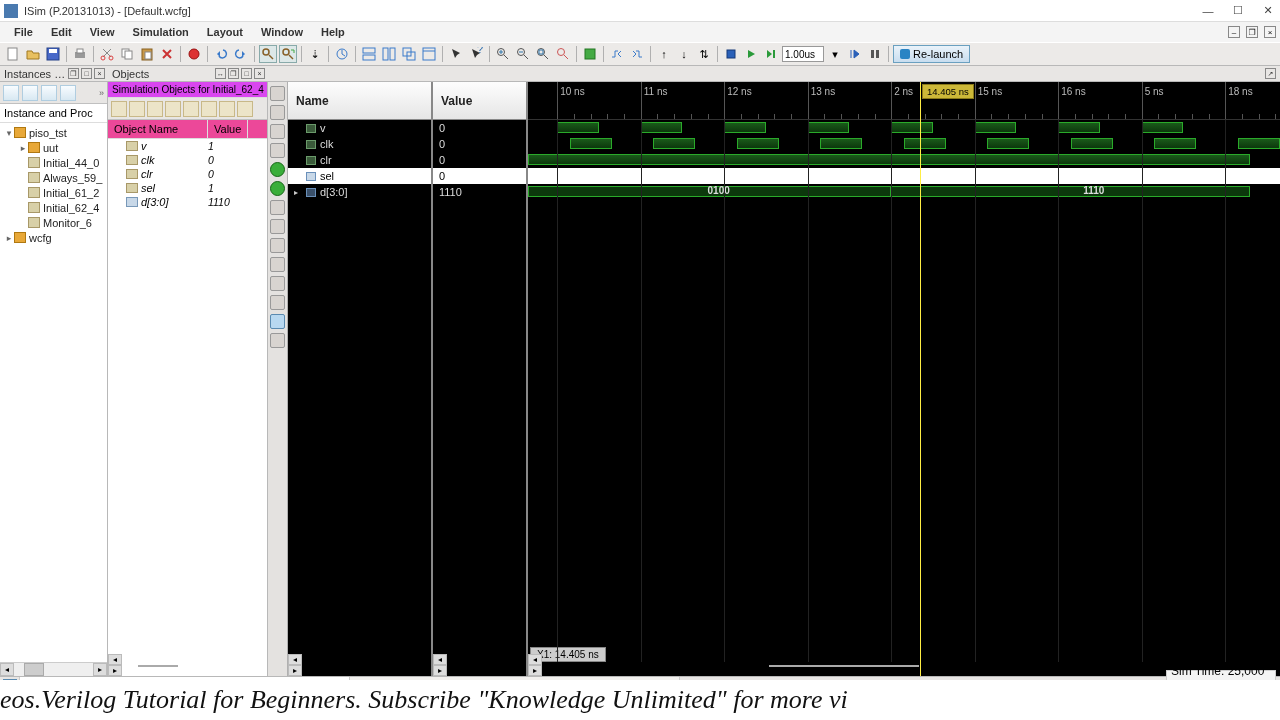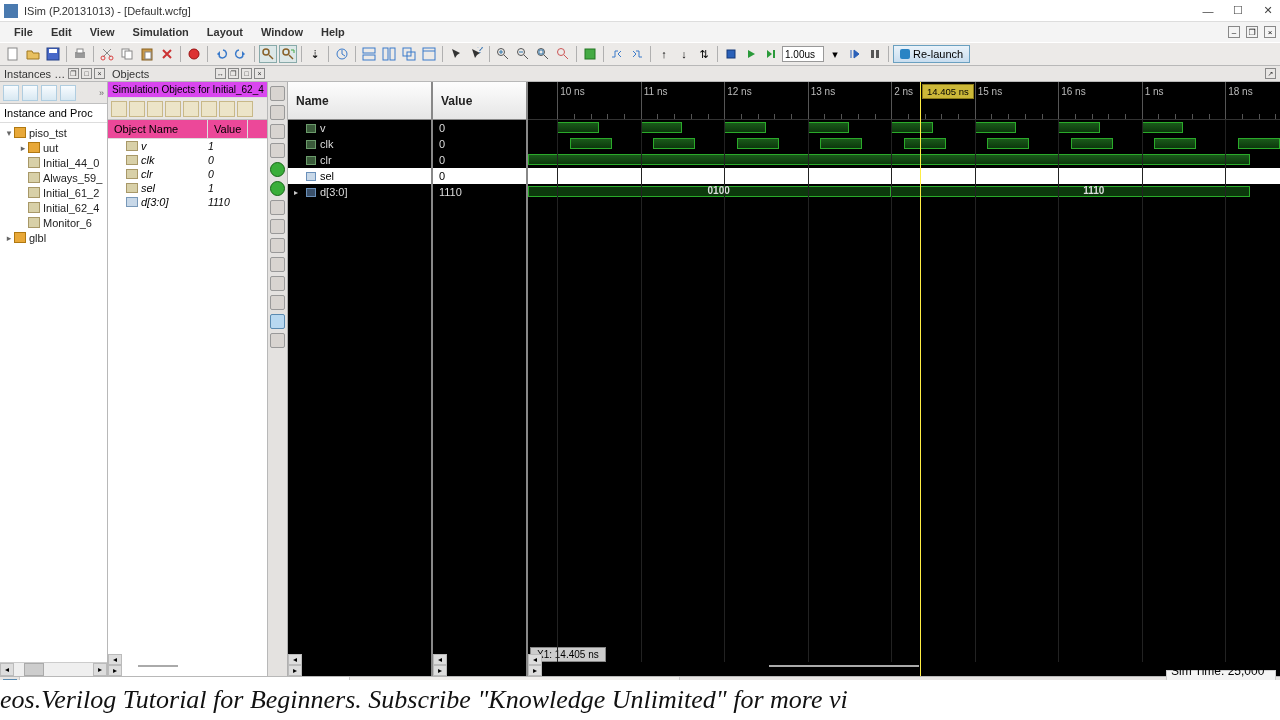--- a/index.html
+++ b/index.html
@@ -430,21 +430,21 @@
           <span>Initial_62_4</span>
         </div>
         <div class="tnode" style="padding-left: 18px;">
           <span class="exp"></span>
           <span class="ticon proc"></span>
           <span>Monitor_6</span>
         </div>
         <div class="tnode" style="padding-left: 4px;">
           <span class="exp">▸</span>
           <span class="ticon folder"></span>
-          <span>glbl</span>
+          <span>wcfg</span>
         </div>
       </div>
     <div class="sb">
       <div class="sarr">◂</div>
         <div class="strack">
           <div class="sthumb" style="left:10px;width:20px"></div>
         </div>
         <div class="sarr">▸</div>
     </div>
   </div>
@@ -628,21 +628,21 @@
           <div class="minor" style="left: 496.825px;"></div>
           <div class="minor" style="left: 513.525px;"></div>
           <div class="timemark" style="left: 530.225px;">
             <span>16 ns</span>
           </div>
           <div class="minor" style="left: 546.925px;"></div>
           <div class="minor" style="left: 563.625px;"></div>
           <div class="minor" style="left: 580.325px;"></div>
           <div class="minor" style="left: 597.025px;"></div>
           <div class="timemark" style="left: 613.725px;">
-            <span>1 ns</span>
+            <span>5 ns</span>
           </div>
           <div class="minor" style="left: 630.425px;"></div>
           <div class="minor" style="left: 647.125px;"></div>
           <div class="minor" style="left: 663.825px;"></div>
           <div class="minor" style="left: 680.525px;"></div>
           <div class="timemark" style="left: 697.225px;">
             <span>18 ns</span>
           </div>
           <div class="minor" style="left: 713.925px;"></div>
           <div class="minor" style="left: 730.625px;"></div>

